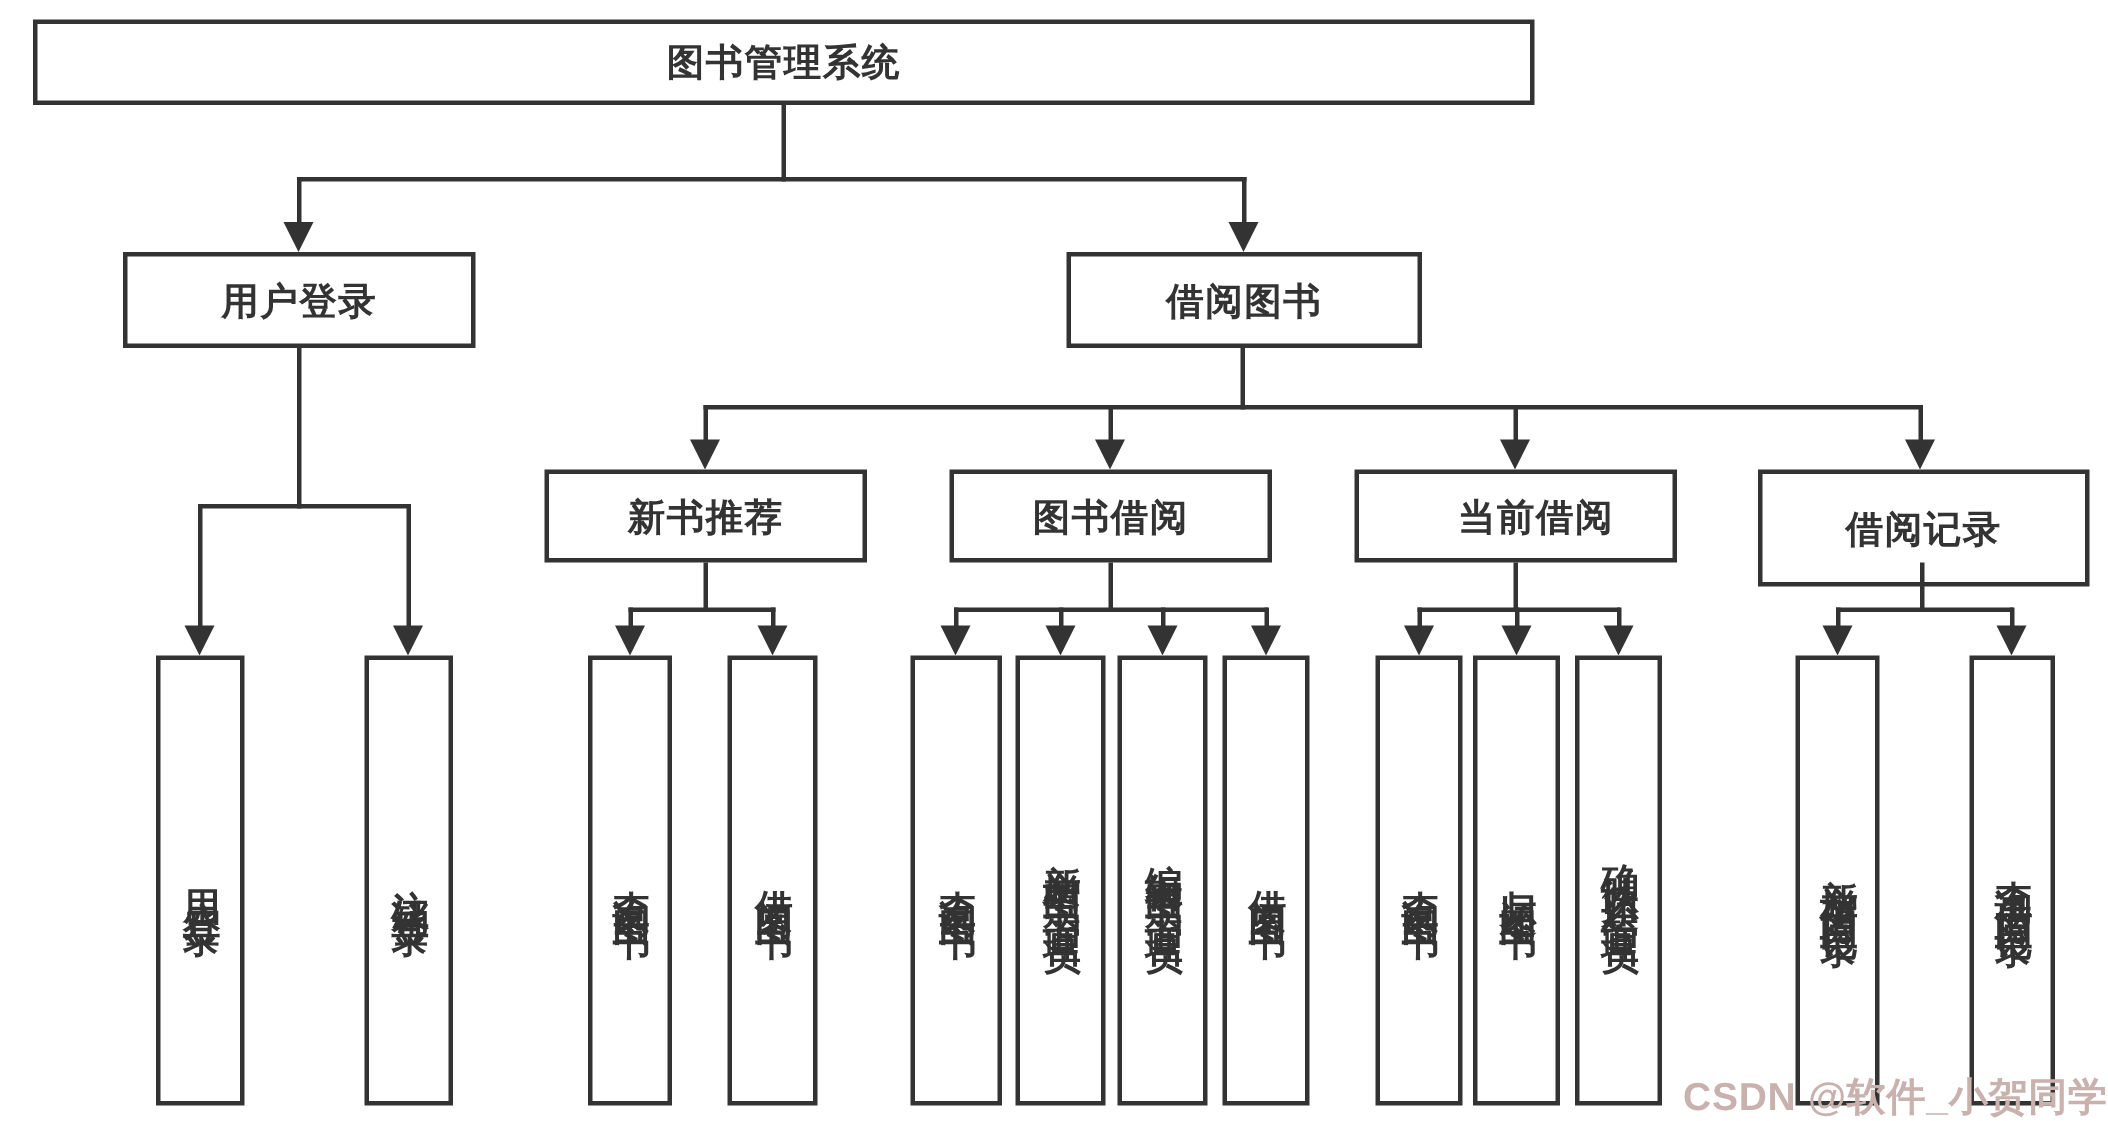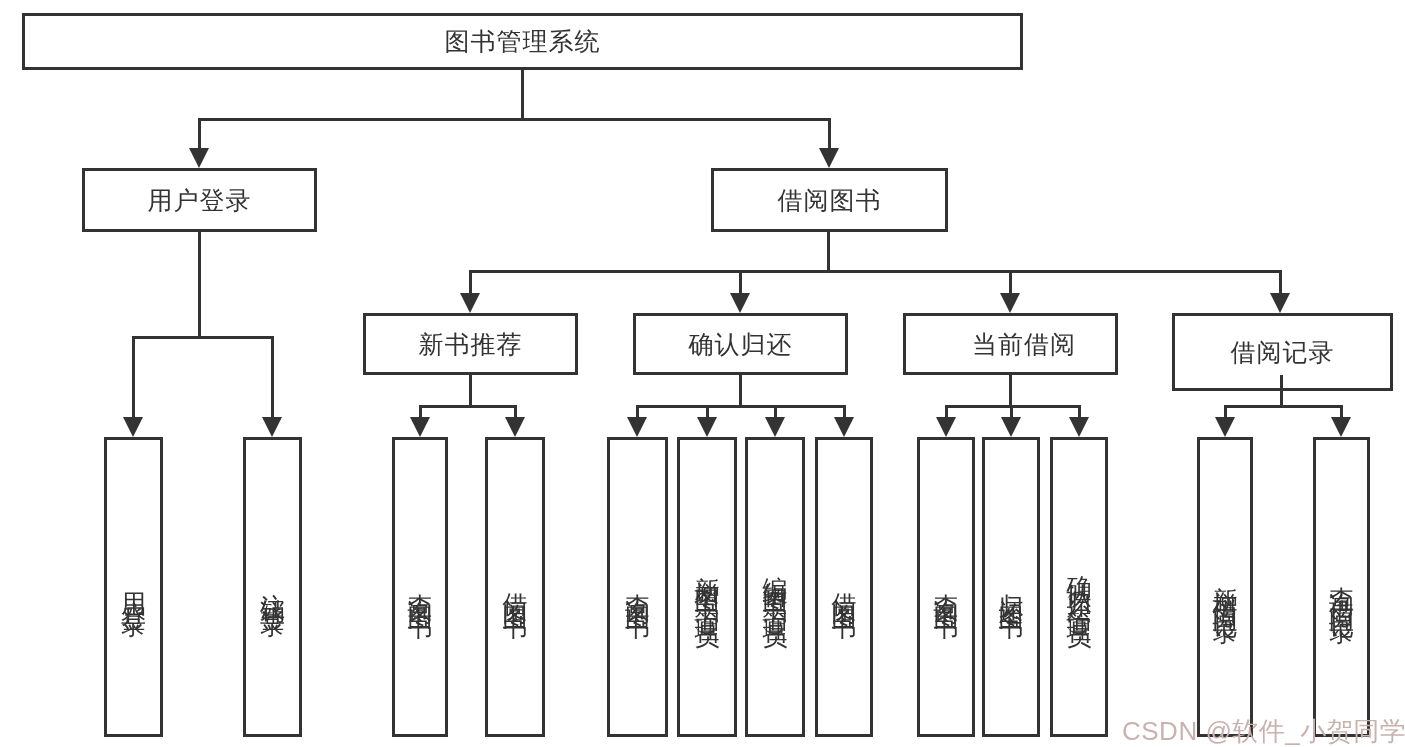--- a/index.html
+++ b/index.html
@@ -1,21 +1,21 @@
 <!DOCTYPE html>
 <html style="--line: #333333; --text: #333333; --watermark: #c9b2ae; --background: #ffffff;"><head>
 <meta charset="utf-8">
 <style>
   :root{
     --line:#333333; --text:#333333; --watermark:#c9b2ae; --background:#ffffff;
   }
   html,body{margin:0;padding:0;background:var(--background);}
   #canvas{
     position:relative;width:1405px;height:747px;background:var(--background);
-    font-family:"Liberation Sans",sans-serif;color:var(--text);overflow:hidden;
+    font-family:"Liberation Sans",sans-serif;color:var(--text);overflow:hidden;font-weight:bold;
   }
   .box{
     position:absolute;box-sizing:border-box;border:3px solid var(--line);
     background:#fff;display:flex;align-items:center;justify-content:center;
   }
   .box.h{font-size:25px;letter-spacing:1px;white-space:nowrap;}
   .box.v span{
     writing-mode:vertical-rl;text-orientation:mixed;
     font-size:25px;letter-spacing:7px;line-height:1;white-space:nowrap;
   }
@@ -61,21 +61,21 @@
   <div class="vline" style="left:469px;top:270px;height:24px;"></div>
   <div class="arrowhead" style="left:460px;top:293px;"></div>
   <div class="vline" style="left:739px;top:270px;height:24px;"></div>
   <div class="arrowhead" style="left:730px;top:293px;"></div>
   <div class="vline" style="left:1009px;top:270px;height:24px;"></div>
   <div class="arrowhead" style="left:1000px;top:293px;"></div>
   <div class="vline" style="left:1279px;top:270px;height:24px;"></div>
   <div class="arrowhead" style="left:1270px;top:293px;"></div>
 
   <div class="box h" style="left:363px;top:313px;width:215px;height:62px;">新书推荐</div>
-  <div class="box h" style="left:633px;top:313px;width:215px;height:62px;">确认归还</div>
+  <div class="box h" style="left:633px;top:313px;width:215px;height:62px;">图书借阅</div>
   <div class="box h" style="left:903px;top:313px;width:215px;height:62px;padding-left:27px;">当前借阅</div>
   <div class="box h" style="left:1172px;top:313px;width:221px;height:78px;">借阅记录</div>
 
   <div class="vline" style="left:469px;top:375px;height:33px;"></div>
   <div class="hline" style="left:419px;top:405px;width:98px;"></div>
   <div class="vline" style="left:419px;top:405px;height:14px;"></div>
   <div class="arrowhead" style="left:410px;top:417px;"></div>
   <div class="vline" style="left:514px;top:405px;height:14px;"></div>
   <div class="arrowhead" style="left:505px;top:417px;"></div>
 

